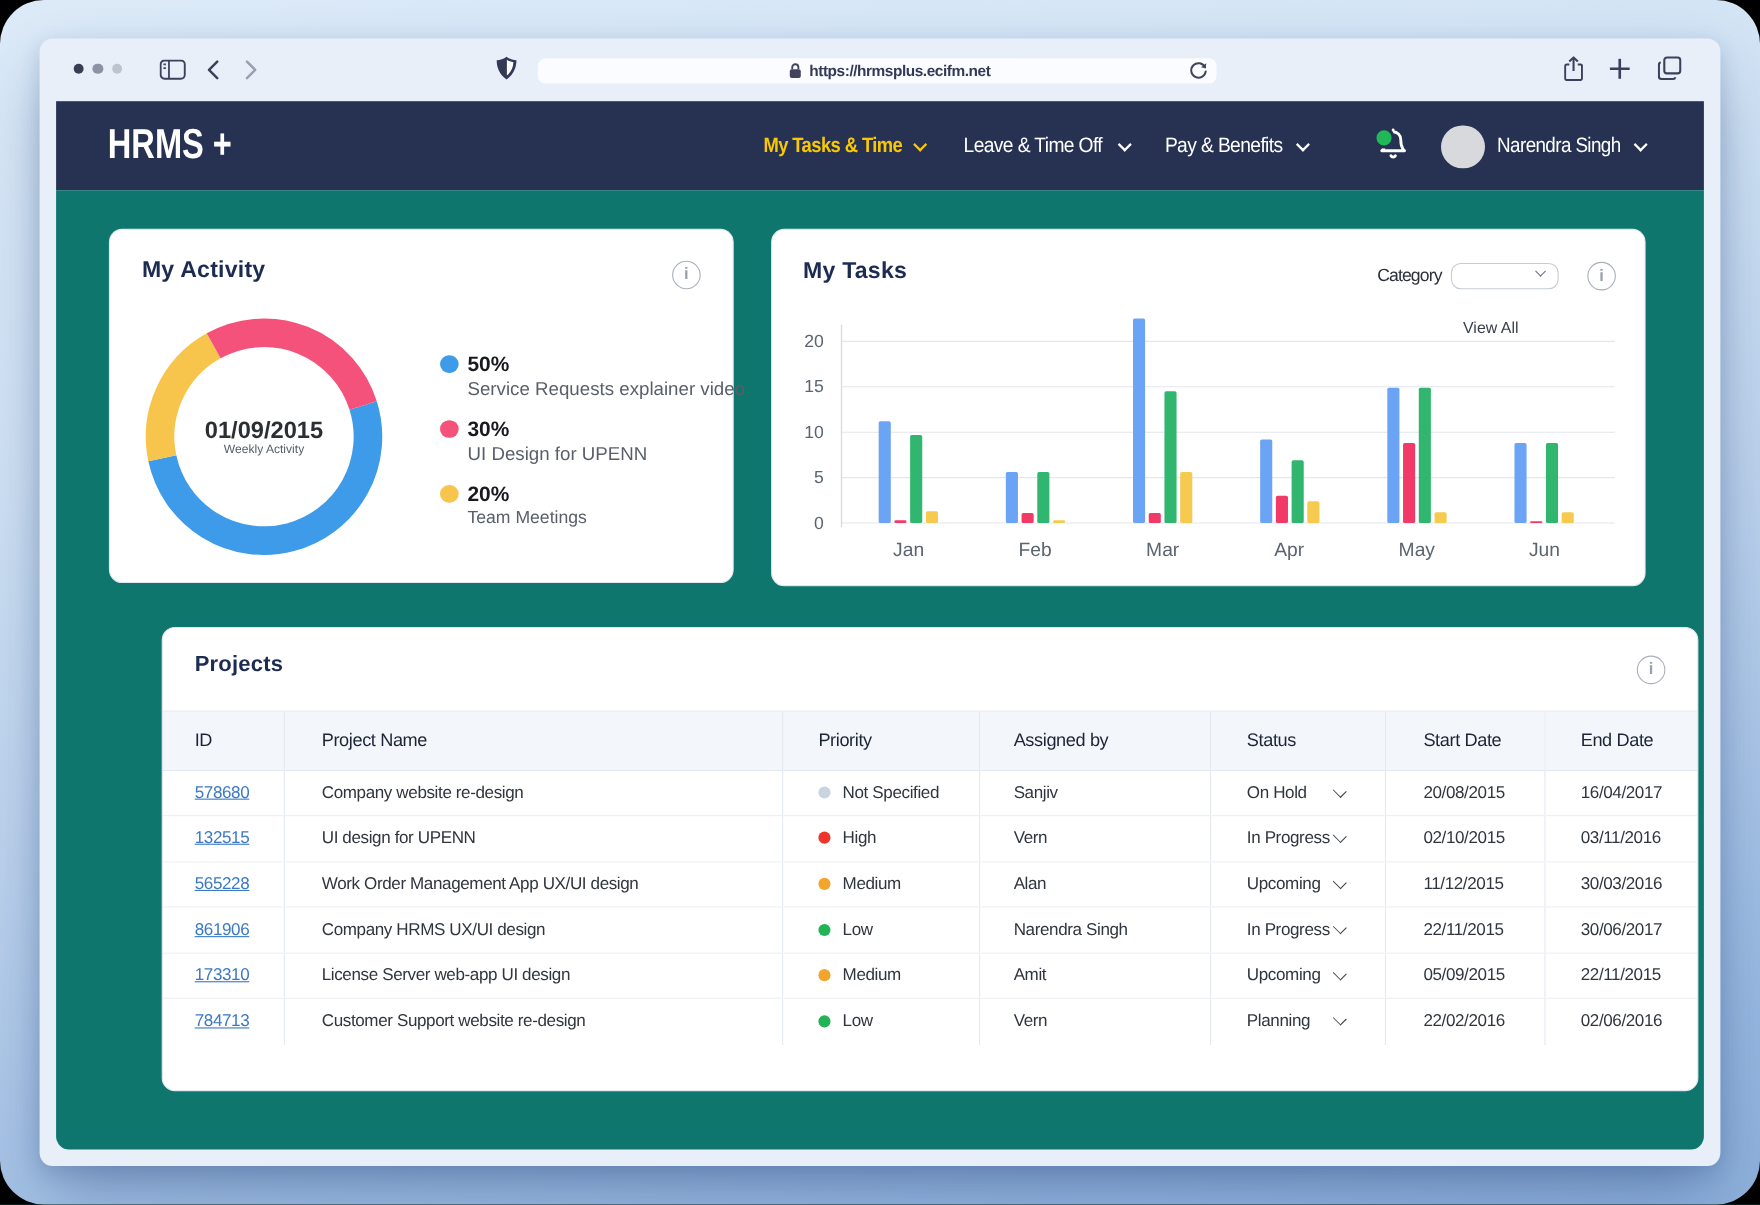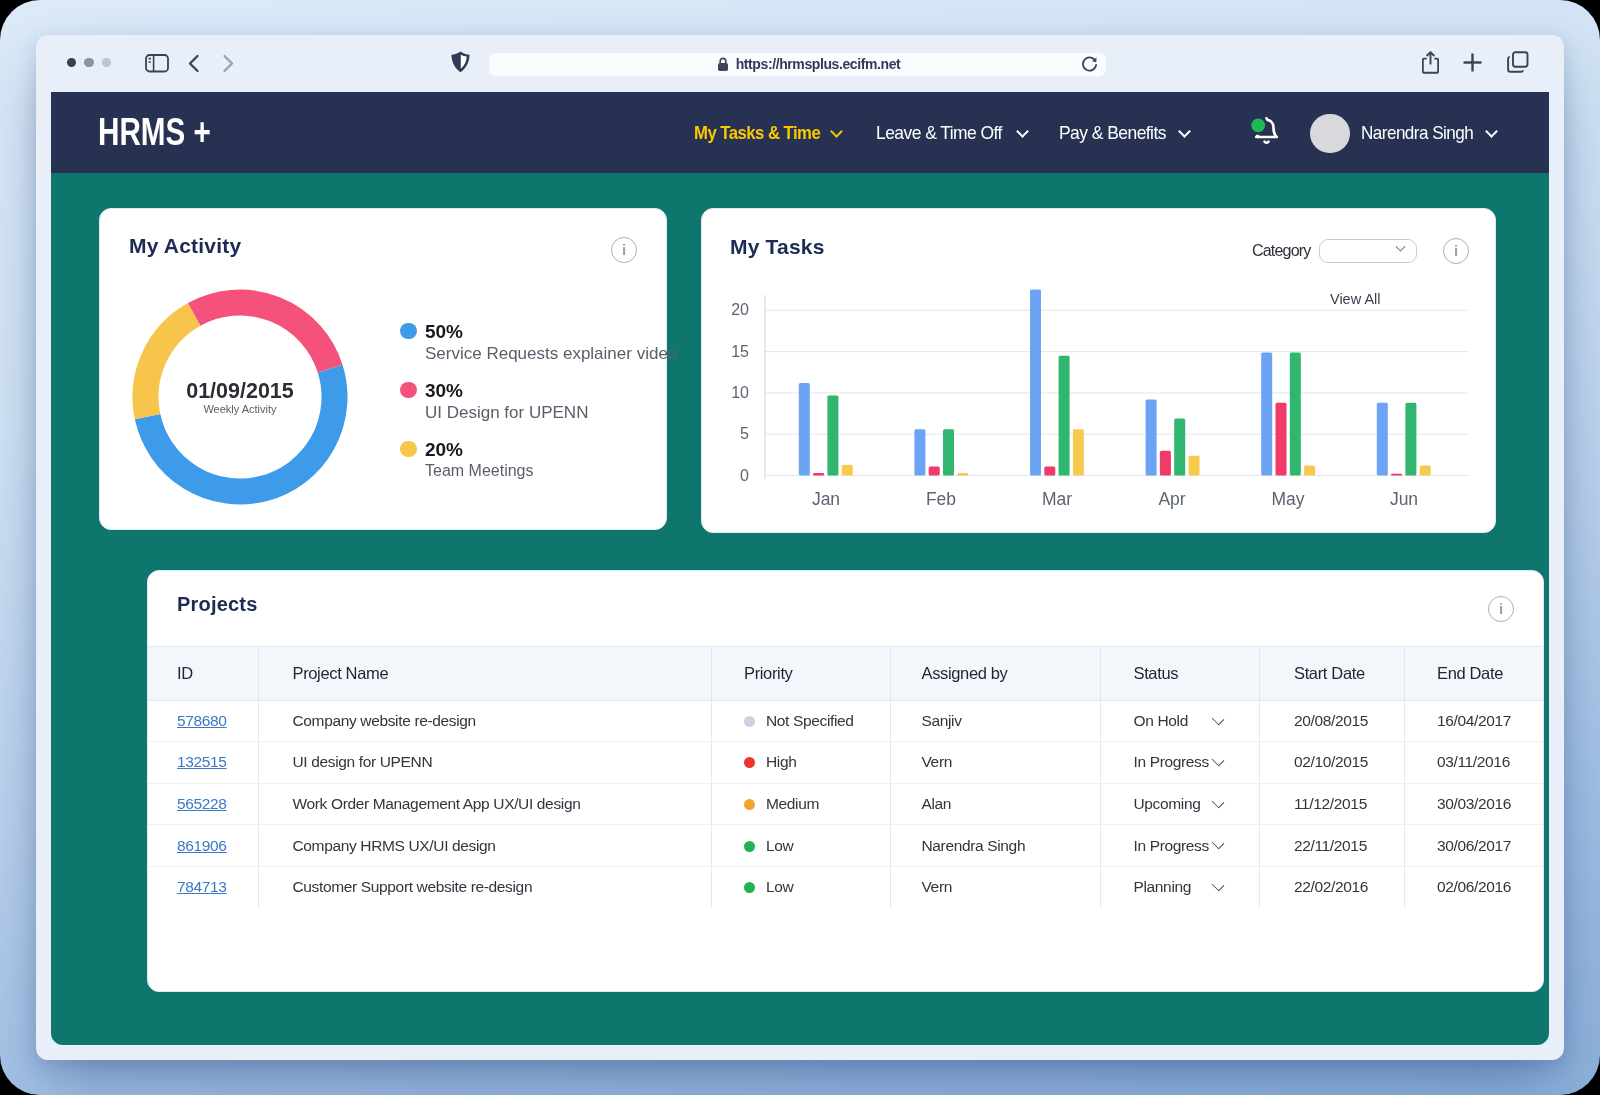--- a/index.html
+++ b/index.html
@@ -235,20 +235,29 @@
           <tr>
             <td style="padding-left:29px;"><a class="idlink" href="#">861906</a></td>
             <td style="padding-left:33px;">Company HRMS UX/UI design</td>
             <td style="padding-left:32px;"><span class="pdot" style="background:#21b356;"></span>Low</td>
             <td style="padding-left:30px;">Narendra Singh</td>
             <td style="padding-left:32px;">In Progress<span class="schev"></span></td>
             <td style="padding-left:34px;">22/11/2015</td>
             <td style="padding-left:32px;">30/06/2017</td>
           </tr>
           <tr>
+            <td style="padding-left:29px;"><a class="idlink" href="#">173310</a></td>
+            <td style="padding-left:33px;">License Server web-app UI design</td>
+            <td style="padding-left:32px;"><span class="pdot" style="background:#f3a42d;"></span>Medium</td>
+            <td style="padding-left:30px;">Amit</td>
+            <td style="padding-left:32px;">Upcoming<span class="schev"></span></td>
+            <td style="padding-left:34px;">05/09/2015</td>
+            <td style="padding-left:32px;">22/11/2015</td>
+          </tr>
+          <tr>
             <td style="padding-left:29px;"><a class="idlink" href="#">784713</a></td>
             <td style="padding-left:33px;">Customer Support website re-design</td>
             <td style="padding-left:32px;"><span class="pdot" style="background:#21b356;"></span>Low</td>
             <td style="padding-left:30px;">Vern</td>
             <td style="padding-left:32px;">Planning<span class="schev"></span></td>
             <td style="padding-left:34px;">22/02/2016</td>
             <td style="padding-left:32px;">02/06/2016</td>
           </tr>
         </tbody>
             </table>

